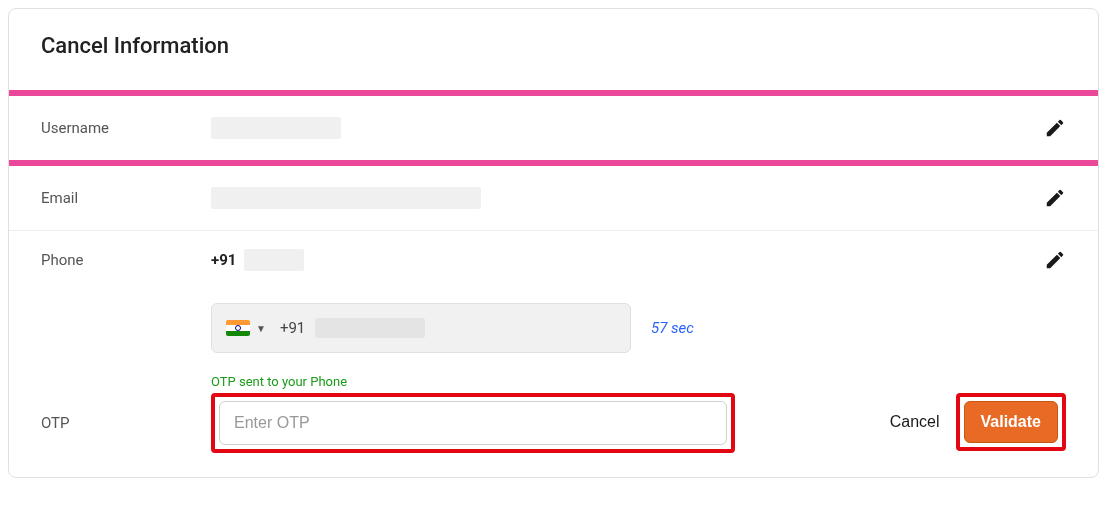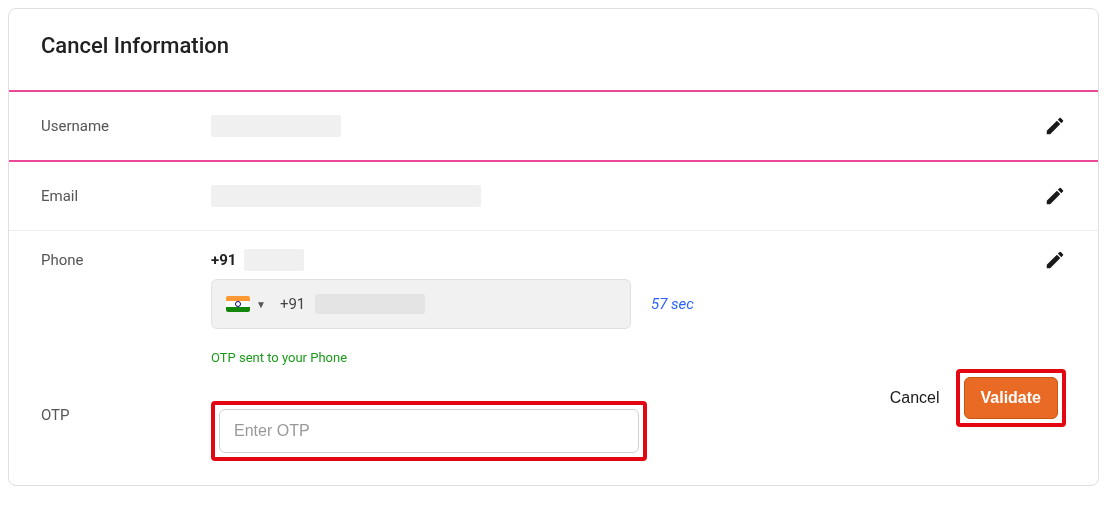--- a/index.html
+++ b/index.html
@@ -22,21 +22,21 @@
     }
     .header h2 {
       font-size: 22px;
       font-weight: 500;
       color: #212121;
     }
     .row {
       display: flex;
       align-items: center;
       padding: 18px 32px;
-      border-top: 2px solid #ec4899;
+      border-top: 6px solid #ec4899;
       min-height: 70px;
     }
     .label {
       width: 170px;
       flex-shrink: 0;
       font-size: 15px;
       color: #555555;
     }
     .value-area {
       flex: 1;
@@ -63,21 +63,21 @@
       height: 22px;
       flex-shrink: 0;
     }
     .phone-section {
       border-top: 1px solid #eeeeee;
       padding: 18px 32px 24px 32px;
     }
     .phone-top {
       display: flex;
       align-items: center;
-      margin-bottom: 8px;
+      margin-bottom: 32px;
     }
     .phone-input-row {
       display: flex;
       align-items: center;
       margin-left: 170px;
       gap: 20px;
     }
     .phone-combo {
       display: flex;
       align-items: center;
@@ -151,22 +151,21 @@
       font-size: 15px;
       color: #555555;
       align-self: center;
     }
     .highlight-box {
       border: 4px solid #e30613;
       border-radius: 4px;
       padding: 4px;
     }
     .otp-input-wrap {
-      width: 436px;
-      margin-top: 32px;
+      width: 524px;
     }
     .otp-input {
       width: 100%;
       height: 44px;
       border: 1px solid #d0d0d0;
       border-radius: 6px;
       padding: 0 14px;
       font-size: 16px;
       color: #333;
       outline: none;

